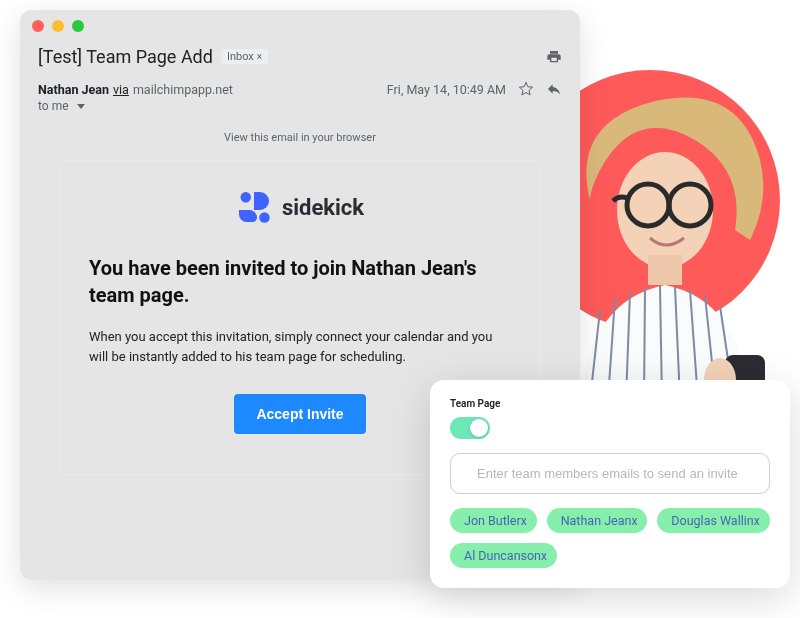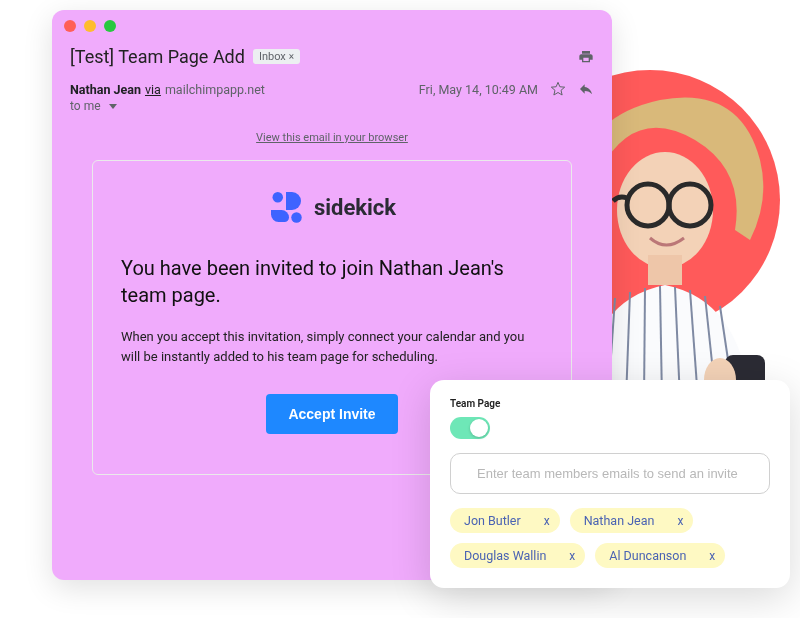--- a/index.html
+++ b/index.html
@@ -5,25 +5,24 @@
   * { box-sizing: border-box; margin: 0; padding: 0; }
   body {
     font-family: -apple-system, BlinkMacSystemFont, "Segoe UI", Roboto, Arial, sans-serif;
     width: 800px; height: 618px; position: relative; background: #fff;
   }
   
   .email-window {
     position: absolute;
     left: 20px; top: 10px;
     width: 560px; height: 570px;
-    background: #f0abfc;
+    background: #e5e5e5;
     border-radius: 12px;
     box-shadow: 0 8px 30px rgba(0,0,0,0.12);
     overflow: hidden;
-    margin-left: 32px;
   }
   .title-bar {
     height: 32px; display: flex; align-items: center; padding: 0 12px; gap: 8px;
   }
   .tb-dot { width: 12px; height: 12px; border-radius: 50%; }
   .tb-red   { background: #ff5f57; }
   .tb-yellow{ background: #febc2e; }
   .tb-green { background: #28c840; }
   .subject-row {
     display: flex; align-items: center; justify-content: space-between;
@@ -51,35 +50,35 @@
     padding: 0 18px 8px 18px; font-size: 12px; color: #5f6368;
     display: flex; align-items: center; gap: 8px;
   }
   .caret-down {
     display: inline-block; width: 0; height: 0;
     border-left: 4px solid transparent; border-right: 4px solid transparent;
     border-top: 5px solid #5f6368;
   }
   .view-link {
     text-align: center; font-size: 11px; color: #5f6368;
-    text-decoration: underline; padding: 10px 0;
+    padding: 10px 0;
   }
   .email-body {
     margin: 6px 40px 20px 40px;
     border: 1px solid #eaeaea; border-radius: 6px;
     padding: 28px 28px 40px 28px;
   }
   .brand-row {
     display: flex; align-items: center; justify-content: center; gap: 10px;
     margin-bottom: 30px;
   }
   .brand-logo { width: 36px; height: 36px; }
   .brand-name { font-size: 22px; font-weight: 700; color: #2b2b34; letter-spacing: 0; }
   .invite-heading {
-    font-size: 20px; font-weight: 400; color: #111; line-height: 1.35;
+    font-size: 20px; font-weight: 700; color: #111; line-height: 1.35;
     margin-bottom: 18px;
   }
   .invite-desc {
     font-size: 13px; color: #222; line-height: 1.5; margin-bottom: 28px;
   }
   .accept-btn {
     display: block; margin: 0 auto;
     background: #1e88ff; color: #fff; border: none;
     padding: 12px 22px; font-size: 14px; font-weight: 600;
     border-radius: 4px; cursor: pointer;
@@ -124,23 +123,23 @@
   .email-input {
     width: 100%; border: 1px solid #d0d0d0; border-radius: 10px;
     padding: 12px 26px; font-size: 13px; color: #333;
     margin-bottom: 14px;
   }
   .email-input::placeholder { color: #b8b8b8; }
   .chips {
     display: flex; flex-wrap: wrap; gap: 10px;
   }
   .chip {
-    background: #fef9c3; border-radius: 16px;
+    background: #86efac; border-radius: 16px;
     padding: 5px 10px 5px 14px;
-    display: inline-flex; align-items: flex-end; gap: 23px;
+    display: inline-flex; align-items: flex-end; gap: 0;
     font-size: 12.5px; color: #4a63b3;
     cursor: default;
   }
   .chip .x { color: #4a63b3; font-size: 12px; cursor: pointer; }
 </style>
 </head>
 <body>
 
 <div class="red-circle"></div>
 

